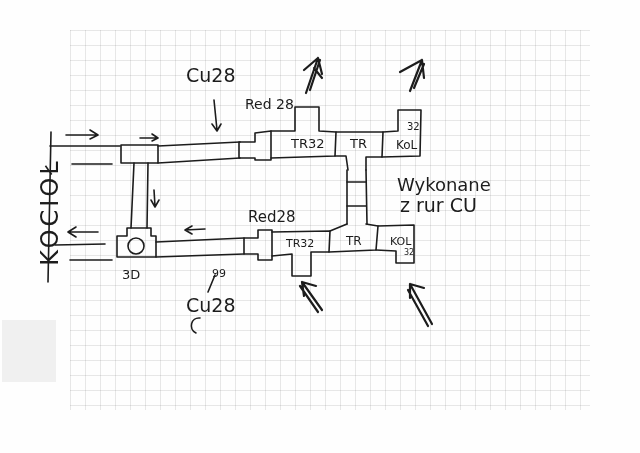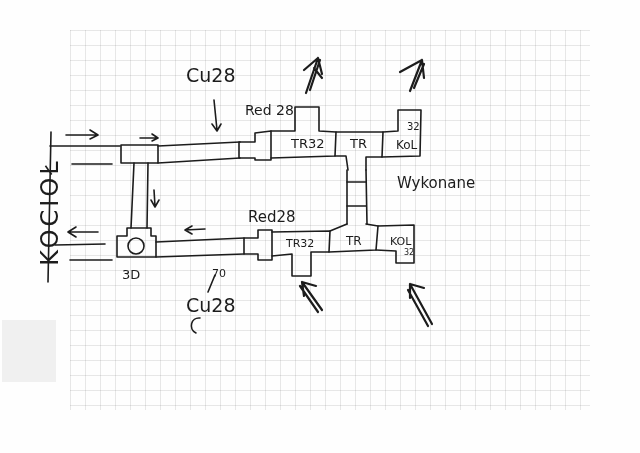--- a/index.html
+++ b/index.html
@@ -24,26 +24,26 @@
     background: #ececec; opacity: 0.8;
   }
   svg.drawing { position: absolute; left: 0; top: 0; }
   .hand {
     position: absolute; color: #1c1c1c;
     font-family: "DejaVu Sans", sans-serif;
     white-space: nowrap; line-height: 1;
   }
   .lbl-kociol { left: -4px; top: 200px; font-size: 24px; transform: rotate(-90deg); transform-origin: center; letter-spacing: 3px; }
   .lbl-cu28-top { left: 186px; top: 66px; font-size: 19px; }
-  .lbl-red28-top { left: 245px; top: 103px; font-size: 14px; }
+  .lbl-red28-top { left: 245px; top: 97px; font-size: 14px; }
   .lbl-tr32-top { left: 291px; top: 137px; font-size: 13px; }
   .lbl-tr-top { left: 350px; top: 137px; font-size: 13px; }
   .lbl-kol-top { left: 396px; top: 139px; font-size: 12px; }
   .lbl-32-top { left: 407px; top: 122px; font-size: 10px; }
-  .lbl-wykonane { left: 397px; top: 176px; font-size: 15px; }
+  .lbl-wykonane { left: 397px; top: 176px; font-size: 18px; }
   .lbl-2rur { left: 400px; top: 196px; font-size: 19px; }
   .lbl-red28-bot { left: 248px; top: 210px; font-size: 15px; }
   .lbl-tr32-bot { left: 286px; top: 238px; font-size: 11px; }
   .lbl-tr-bot { left: 346px; top: 235px; font-size: 12px; }
   .lbl-kol-bot { left: 390px; top: 236px; font-size: 11px; }
   .lbl-32-bot { left: 404px; top: 249px; font-size: 8px; }
   .lbl-3d { left: 122px; top: 268px; font-size: 13px; }
   .lbl-99 { left: 212px; top: 268px; font-size: 11px; }
   .lbl-cu28-bot { left: 186px; top: 296px; font-size: 19px; }
 </style>
@@ -160,21 +160,22 @@
   </svg>
 
   <span class="hand lbl-kociol">KOCIOŁ</span>
   <span class="hand lbl-cu28-top">Cu28</span>
   <span class="hand lbl-red28-top">Red 28</span>
   <span class="hand lbl-tr32-top">TR32</span>
   <span class="hand lbl-tr-top">TR</span>
   <span class="hand lbl-kol-top">KoL</span>
   <span class="hand lbl-32-top">32</span>
   <span class="hand lbl-wykonane">Wykonane</span>
+  <span class="hand lbl-2rur">z rur CU</span>
   <span class="hand lbl-red28-bot">Red28</span>
   <span class="hand lbl-tr32-bot">TR32</span>
   <span class="hand lbl-tr-bot">TR</span>
   <span class="hand lbl-kol-bot">KOL</span>
   <span class="hand lbl-32-bot">32</span>
   <span class="hand lbl-3d">3D</span>
-  <span class="hand lbl-99">70</span>
+  <span class="hand lbl-99">99</span>
   <span class="hand lbl-cu28-bot">Cu28</span>
 </div>
 
 </body></html>

